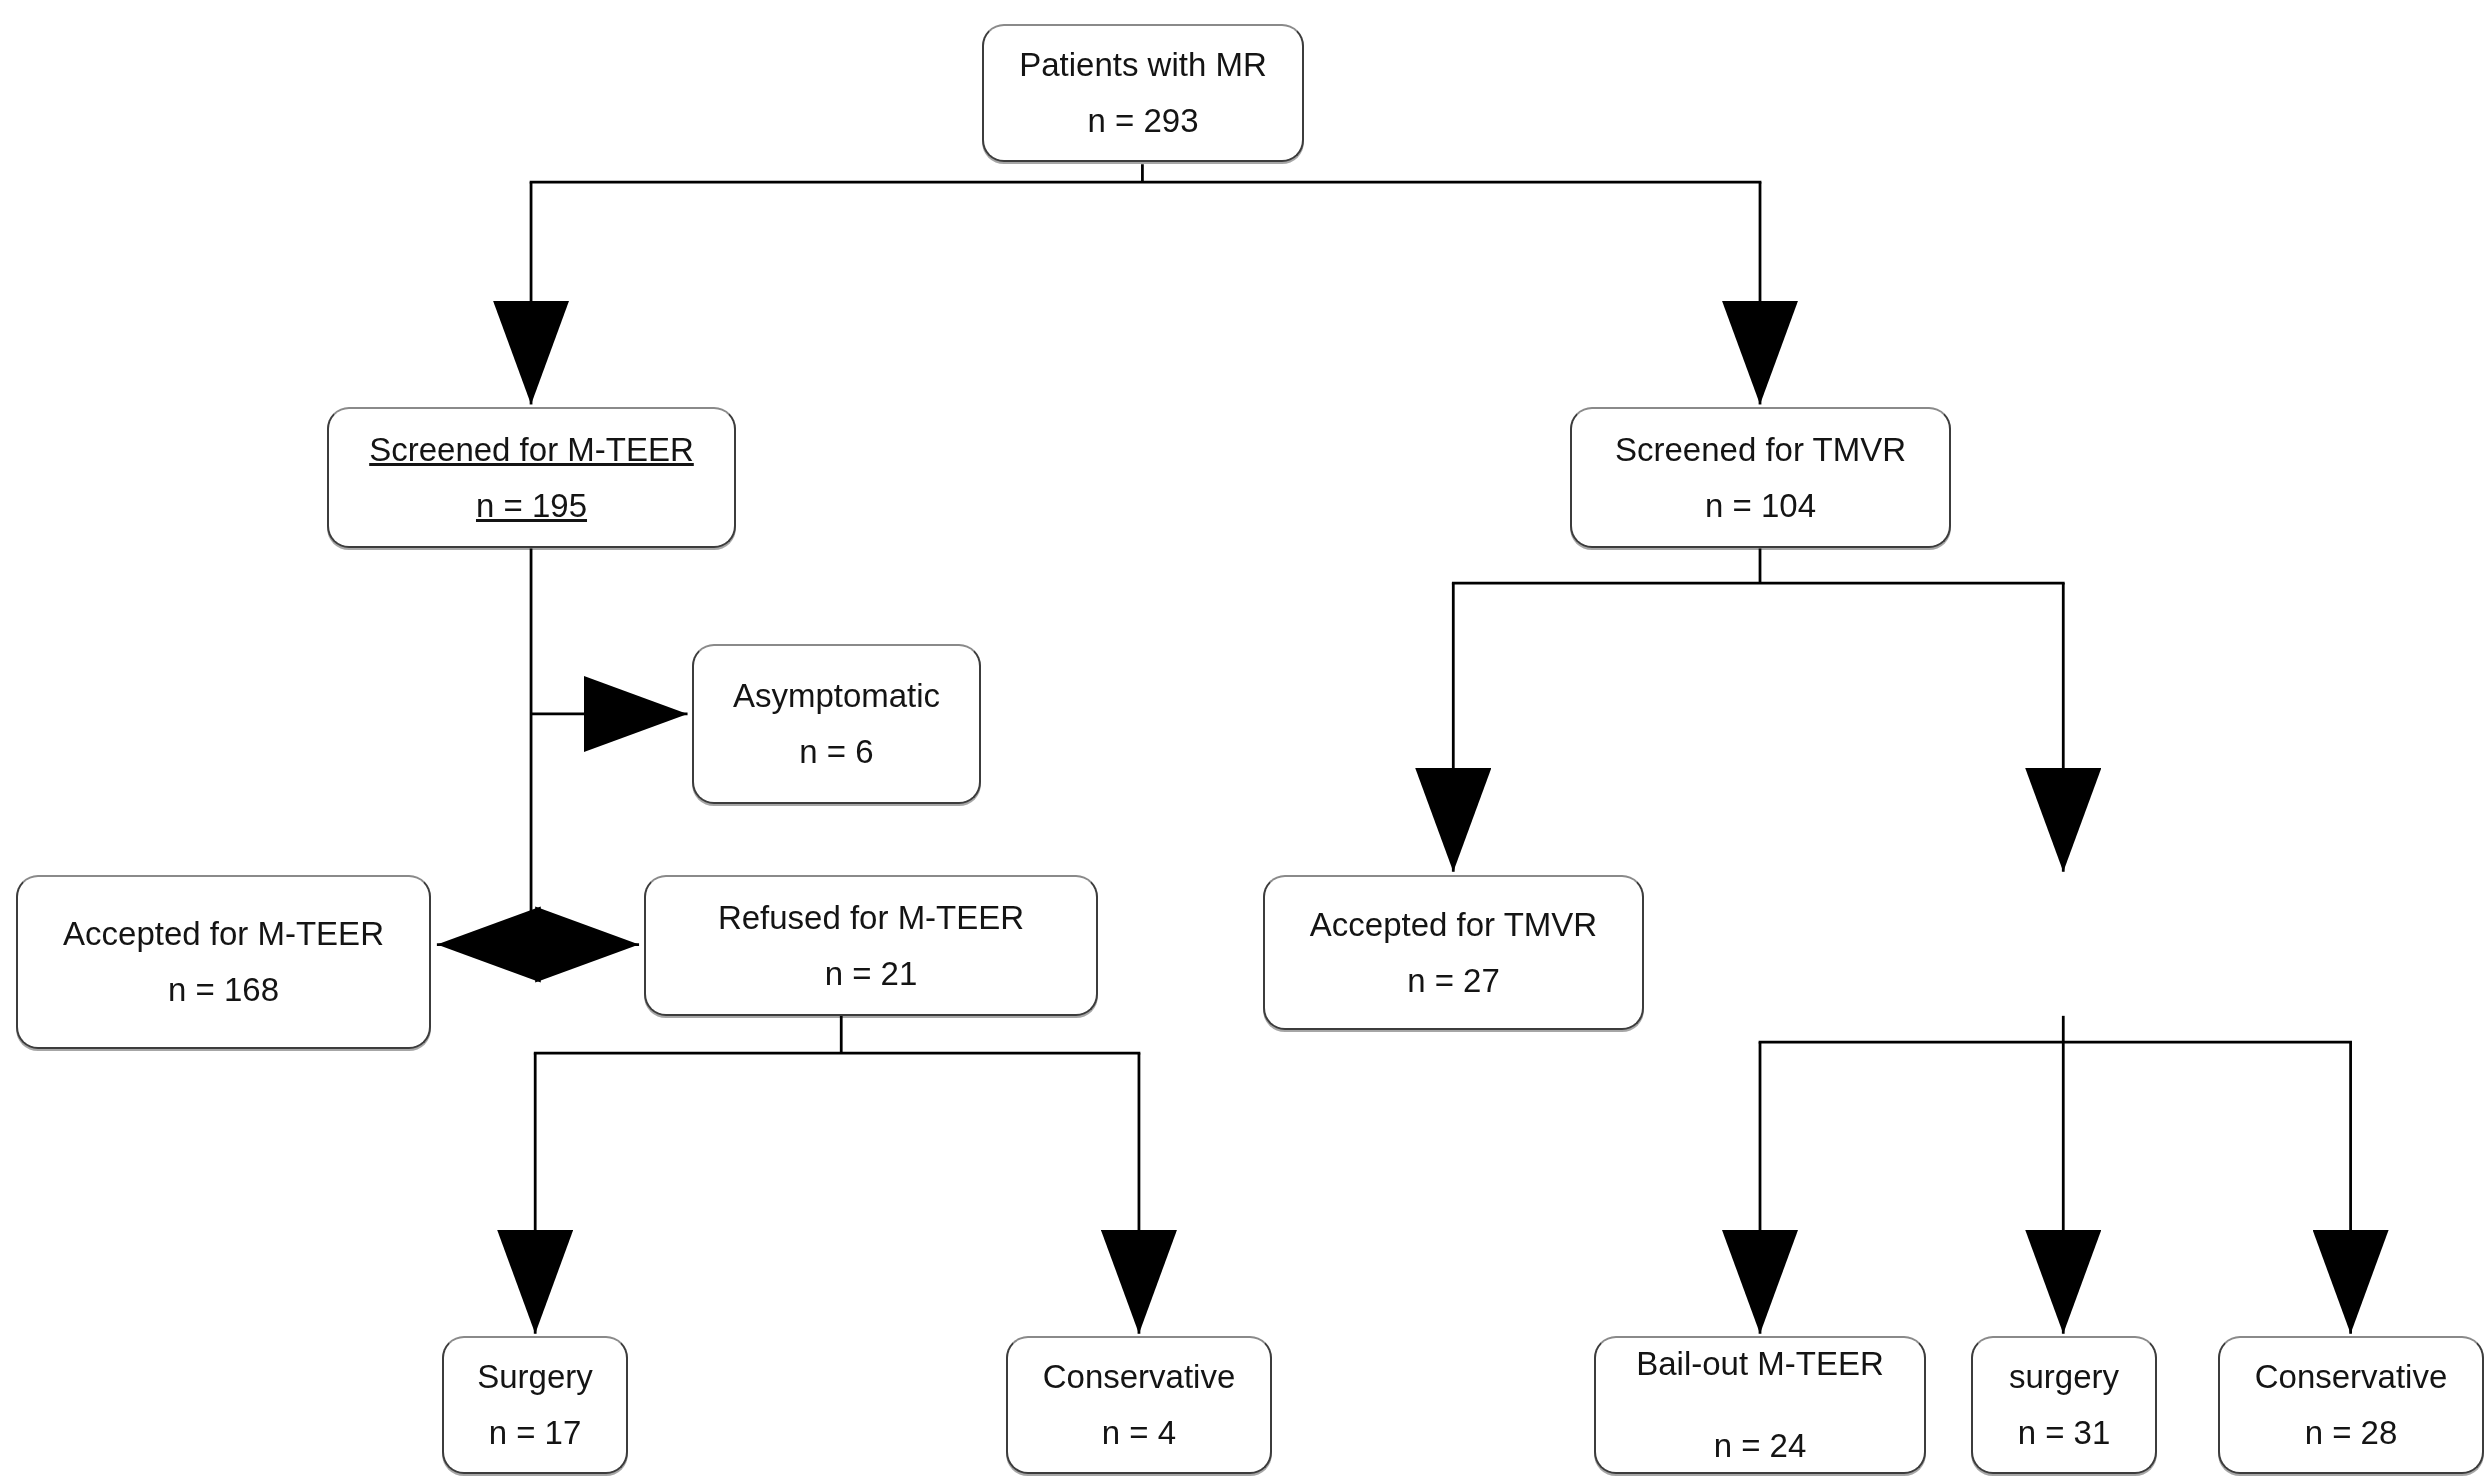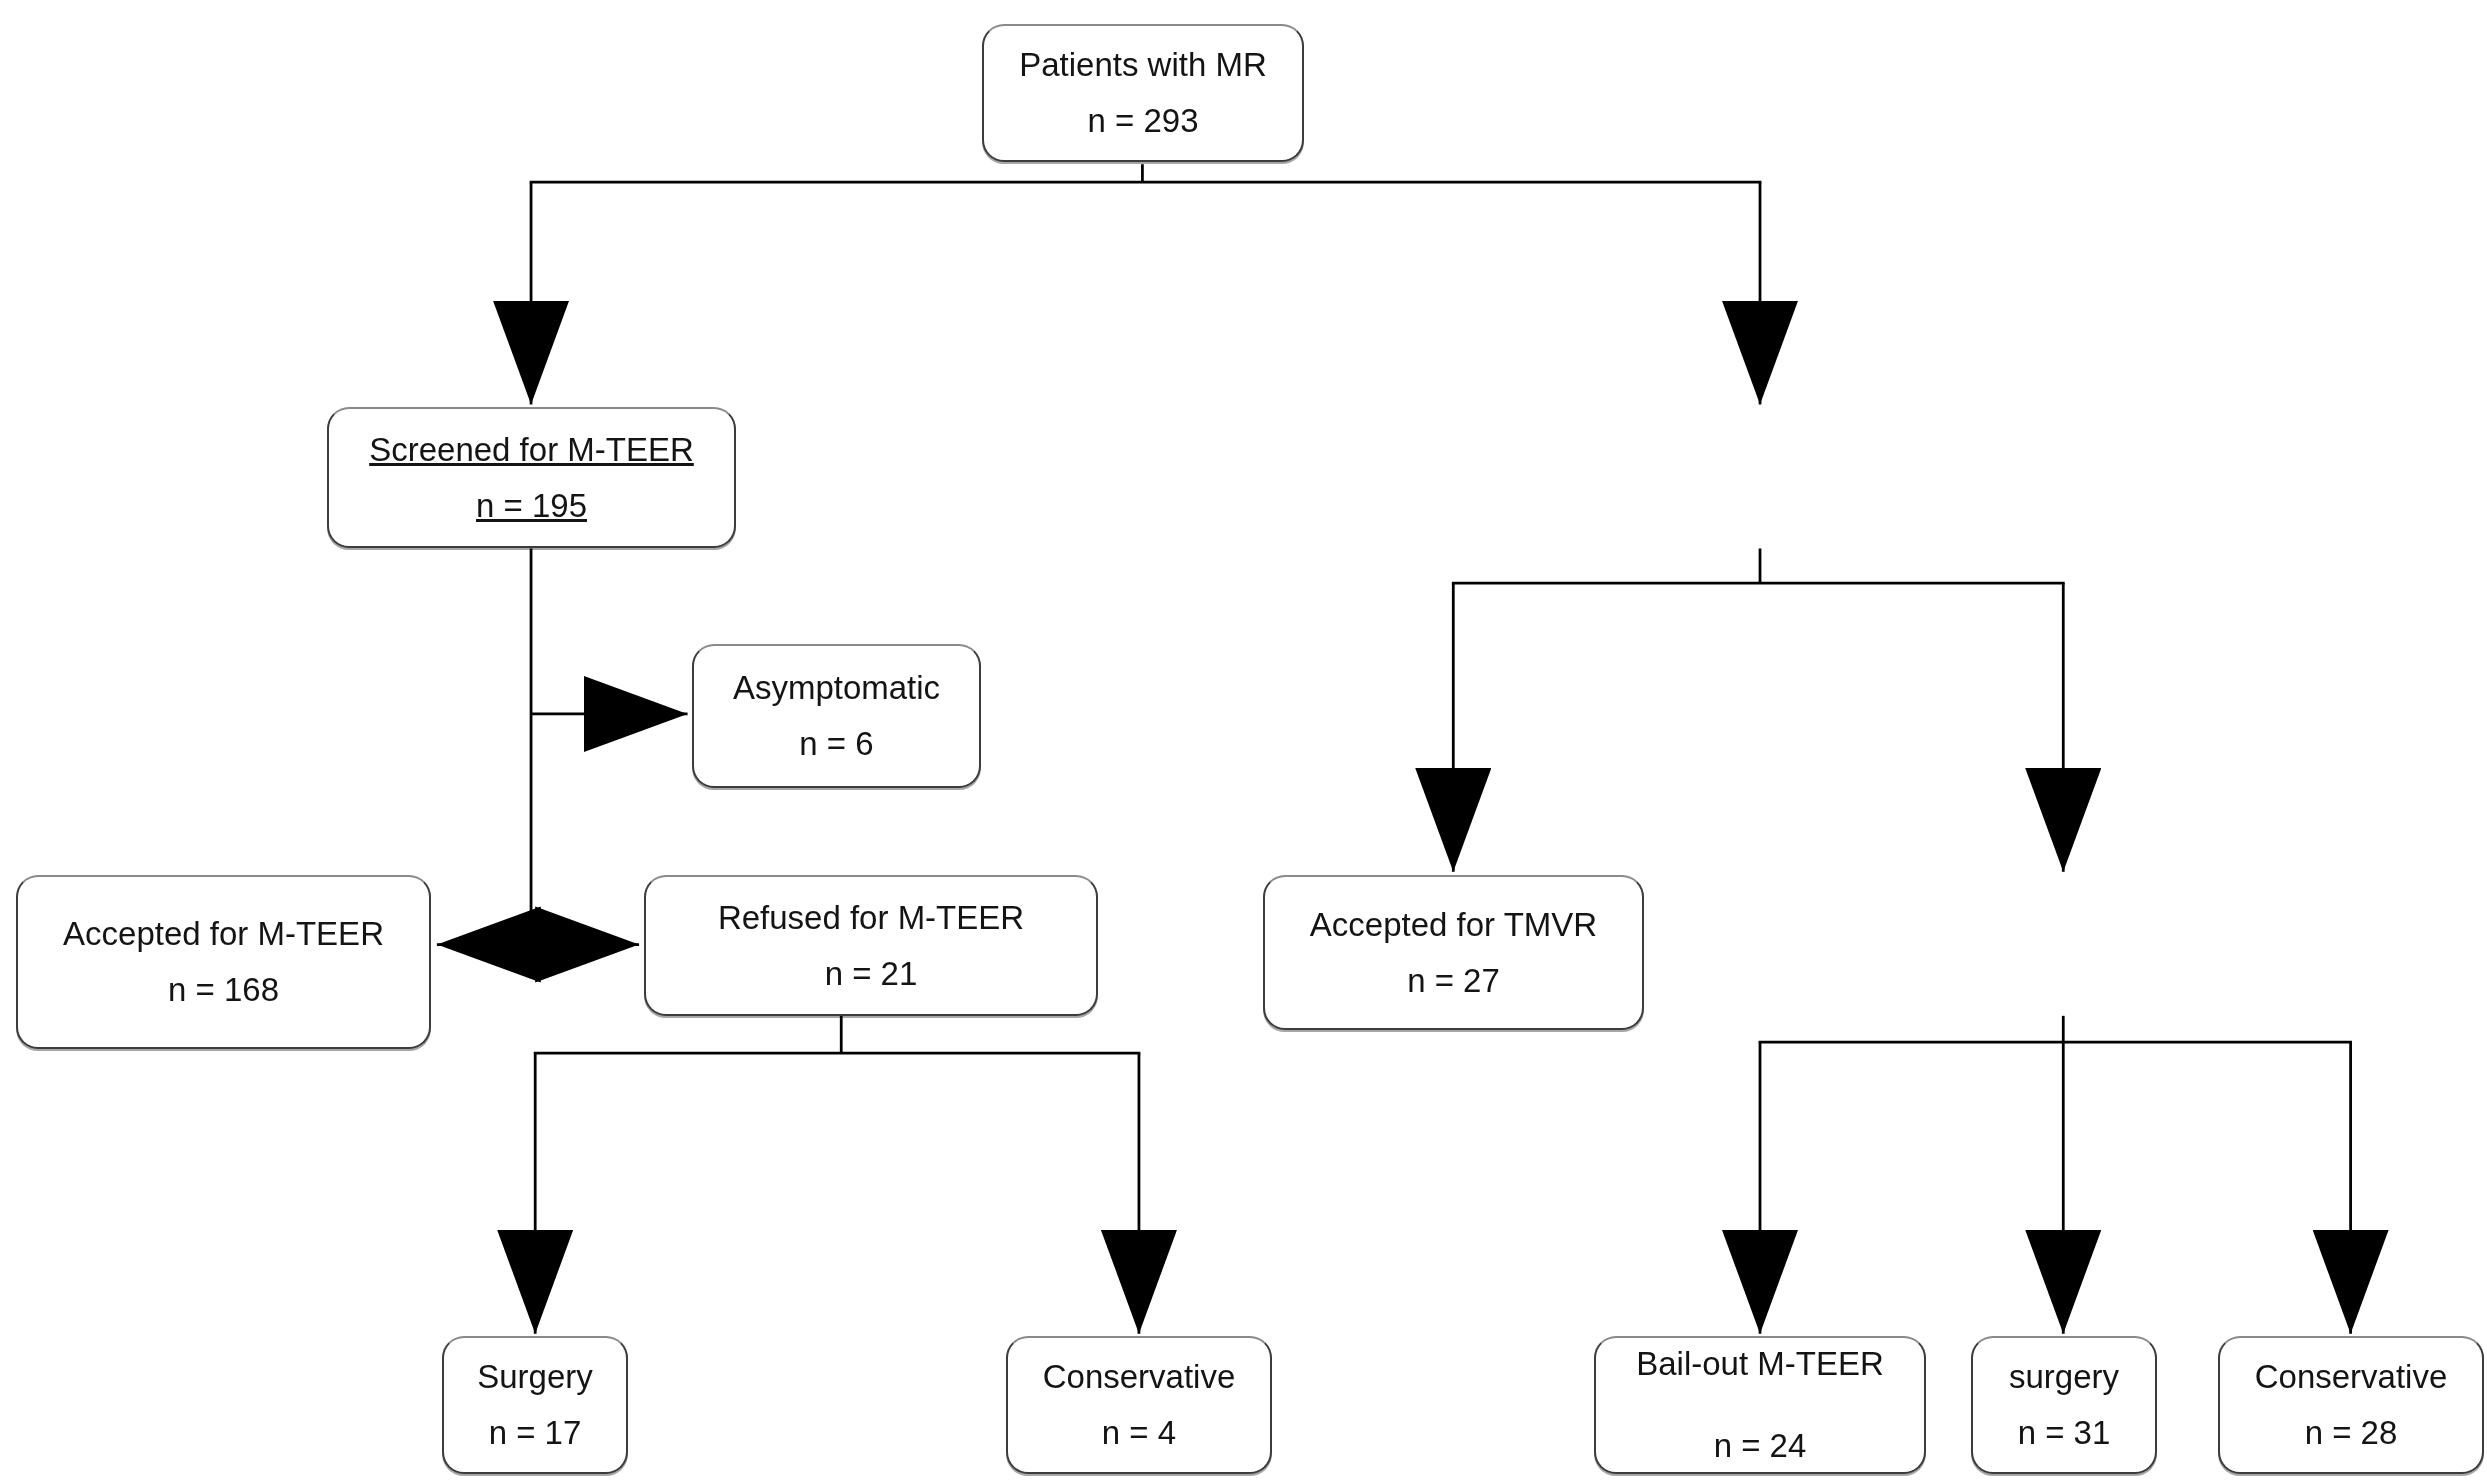--- a/index.html
+++ b/index.html
@@ -91,22 +91,26 @@
   <div class="node" style="left:982px; top:24px; width:322px; height:138px;">
     <div class="label">Patients with MR</div>
     <div class="count">n = 293</div>
   </div>
 
   <div class="node" style="left:327px; top:407px; width:409px; height:141px;text-decoration:underline;">
     <div class="label">Screened for M-TEER</div>
     <div class="count">n = 195</div>
   </div>
 
+  <div class="node" style="left:1570px; top:407px; width:381px; height:141px;">
+    <div class="label">Screened for TMVR</div>
+    <div class="count">n = 104</div>
+  </div>
 
-  <div class="node" style="left:692px; top:644px; width:289px; height:144px;">
+  <div class="node" style="left:692px; top:644px; width:289px; height:160px;">
     <div class="label">Asymptomatic</div>
     <div class="count">n = 6</div>
   </div>
 
   <div class="node" style="left:16px; top:875px; width:415px; height:174px;">
     <div class="label">Accepted for M-TEER</div>
     <div class="count">n = 168</div>
   </div>
 
   <div class="node" style="left:644px; top:875px; width:454px; height:141px;">

